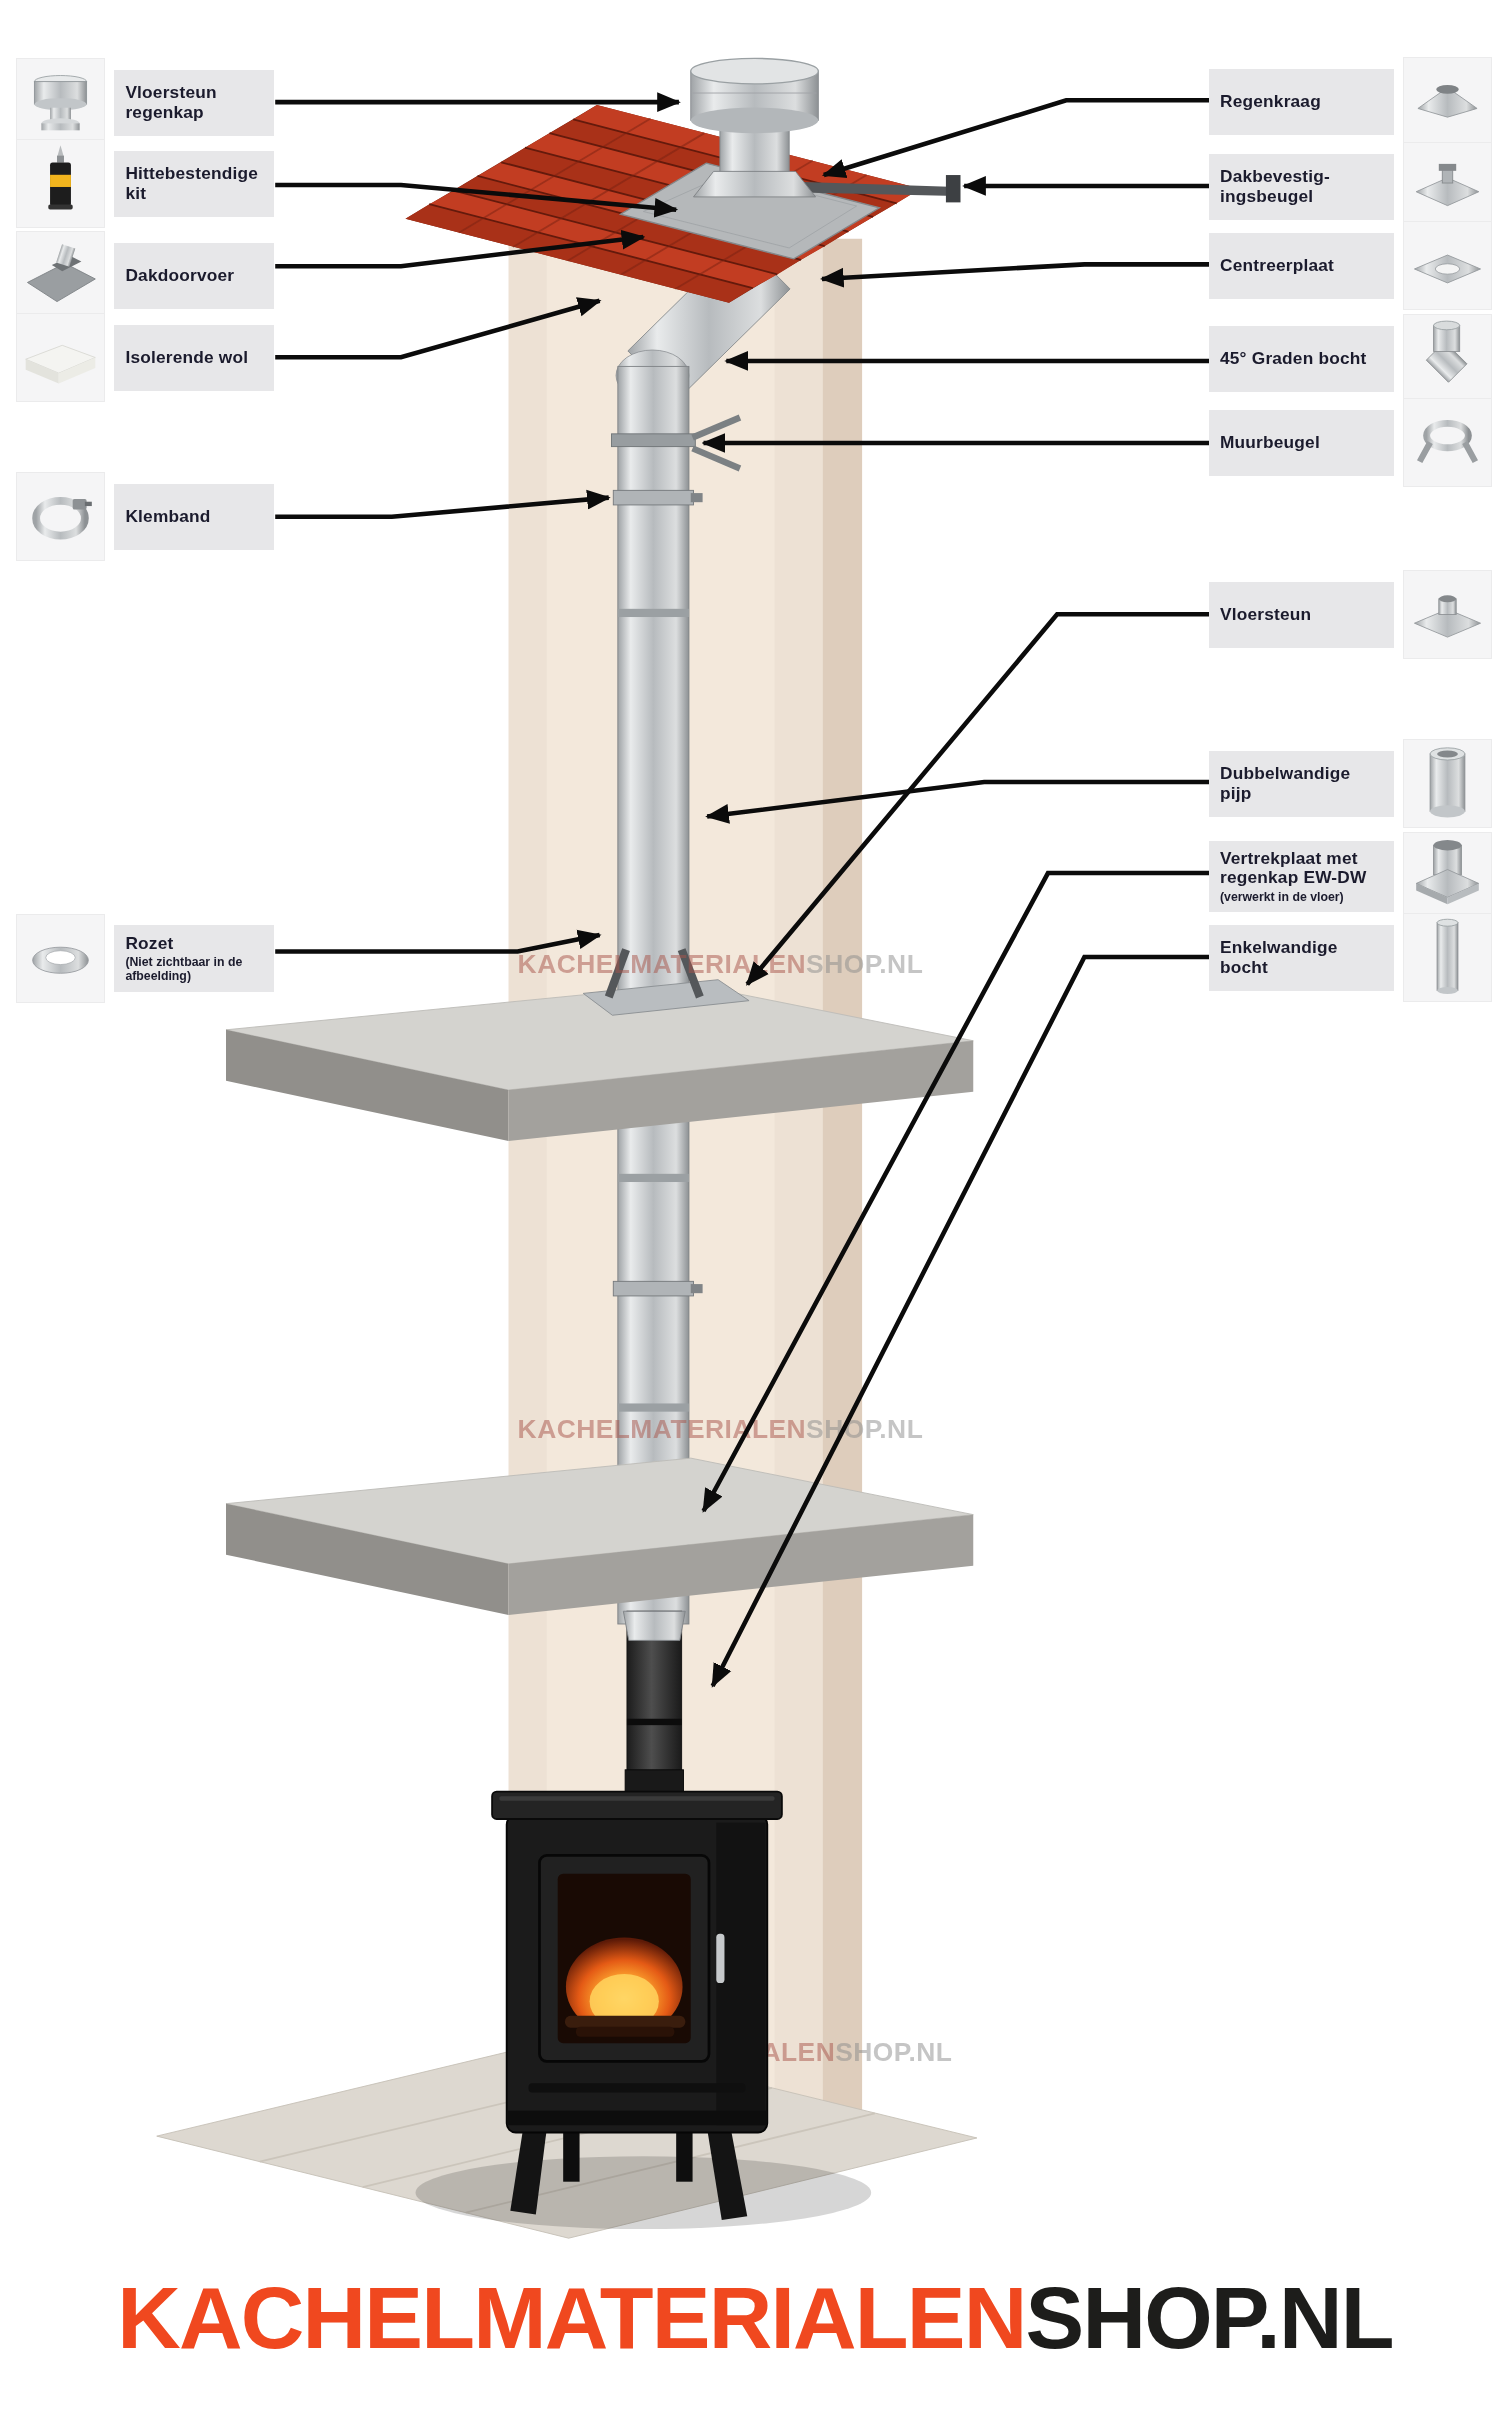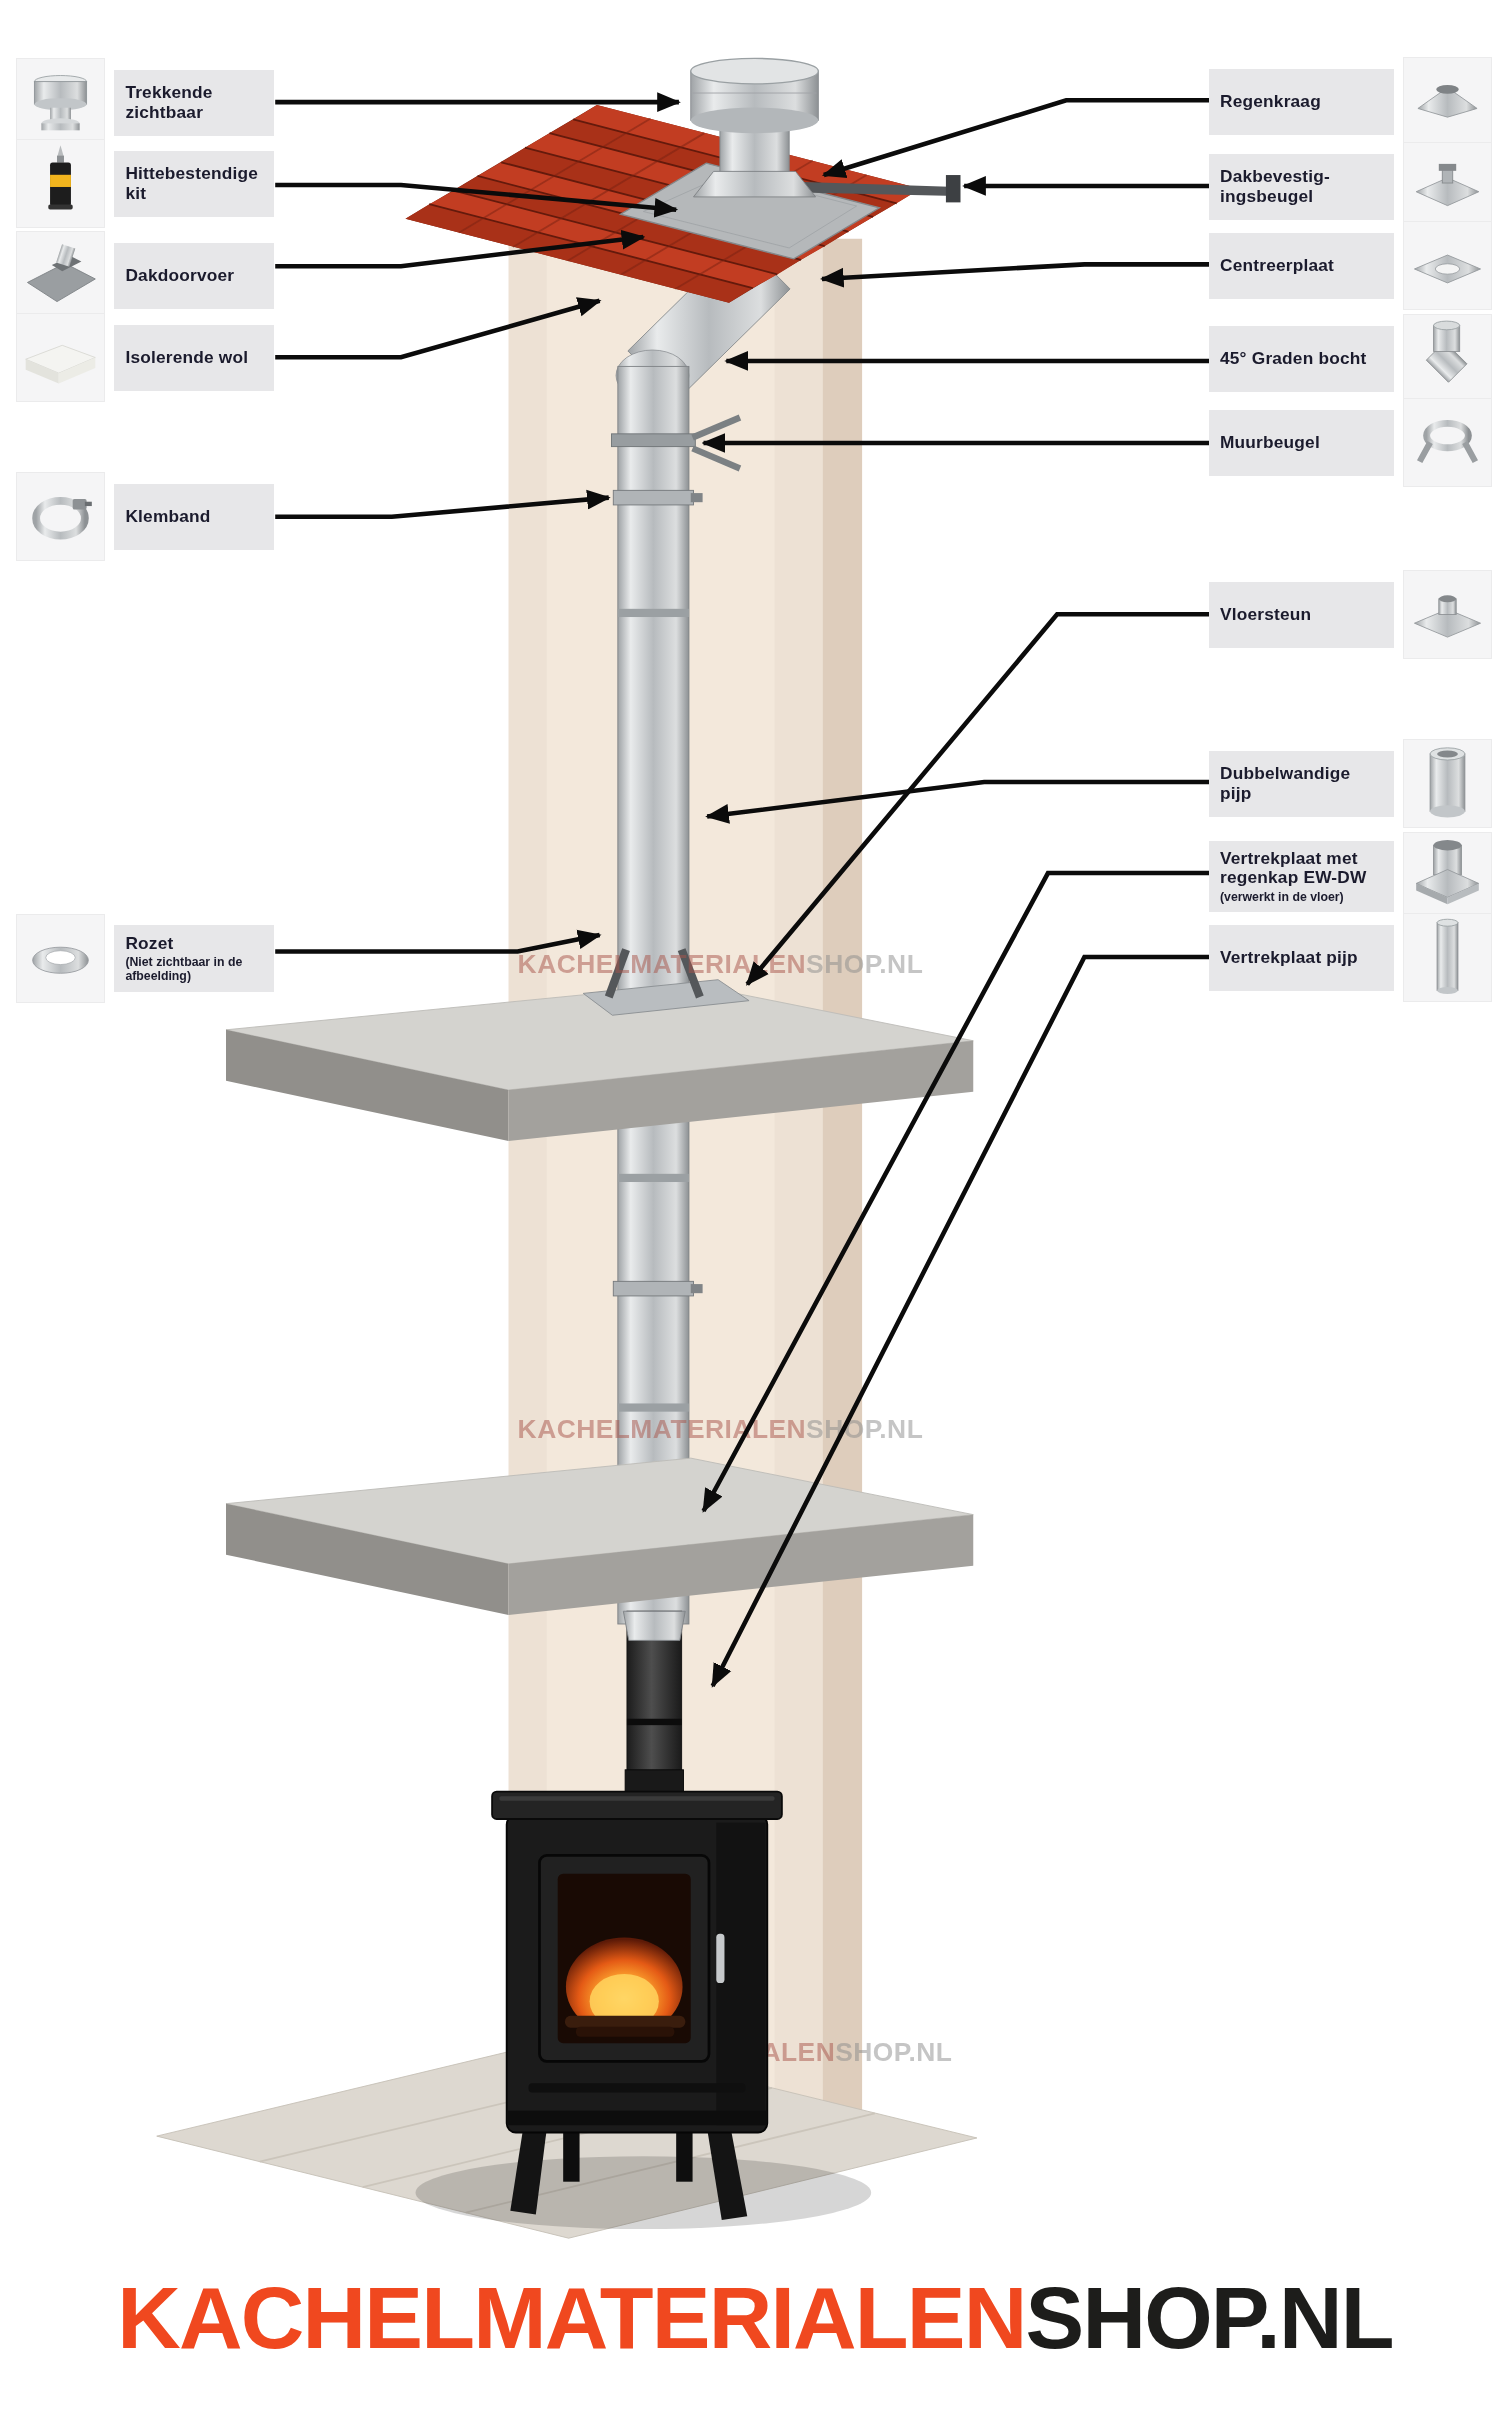--- a/index.html
+++ b/index.html
@@ -195,21 +195,21 @@
       <svg viewBox="0 0 100 100">
         <ellipse cx="50" cy="26" rx="30" ry="7" fill="#e8eaeb" stroke="#9aa0a3"></ellipse>
         <rect x="20" y="26" width="60" height="26" fill="url(#steelH)" stroke="#8d9396"></rect>
         <ellipse cx="50" cy="52" rx="30" ry="7" fill="#c2c6c9"></ellipse>
         <rect x="38" y="56" width="24" height="16" fill="url(#steelH)"></rect>
         <ellipse cx="50" cy="74" rx="22" ry="6" fill="#d4d7d9"></ellipse>
         <rect x="28" y="74" width="44" height="8" fill="url(#steelH)"></rect>
       </svg>
     </div>
     <div class="panel">
-      <span class="lbl">Trekkende zichtbaar</span>
+      <span class="lbl">Vloersteun regenkap</span>
     </div>
   </div>
 
   <div class="callout callout-left" style="top:139px">
     <div class="thumb">
       <svg viewBox="0 0 100 100">
         <polygon points="50,6 46,20 54,20" fill="#b9bcbe"></polygon>
         <rect x="46" y="18" width="8" height="8" fill="#8d9194"></rect>
         <rect x="38" y="26" width="24" height="50" rx="3" fill="#1d1d1d"></rect>
         <rect x="38" y="40" width="24" height="14" fill="#f2b51e"></rect>
@@ -380,20 +380,20 @@
 
   <div class="callout callout-right" style="top:913px">
     <div class="thumb">
       <svg viewBox="0 0 100 100">
         <rect x="38" y="10" width="24" height="78" fill="url(#steelH)" stroke="#8d9194"></rect>
         <ellipse cx="50" cy="10" rx="12" ry="4" fill="#dfe2e3" stroke="#9aa0a3"></ellipse>
         <ellipse cx="50" cy="88" rx="12" ry="4" fill="#c2c6c9"></ellipse>
       </svg>
     </div>
     <div class="panel">
-      <span class="lbl">Vertrekplaat pijp</span>
+      <span class="lbl">Enkelwandige bocht</span>
     </div>
   </div>
 
   <div class="logo"><span class="logo-primary">KACHELMATERIALEN</span><span class="logo-secondary">SHOP.NL</span></div>
 
 </div>
 
 
 </body></html>

